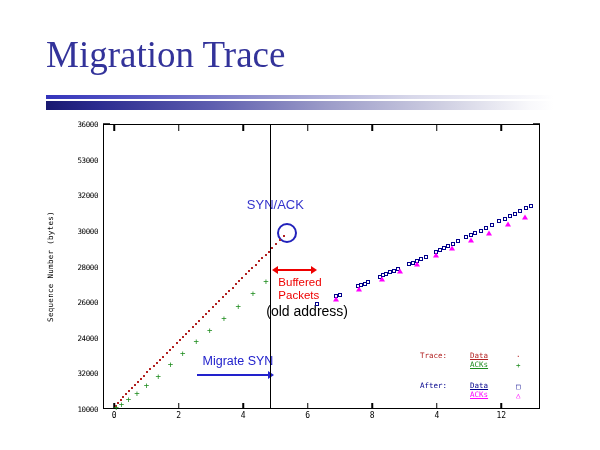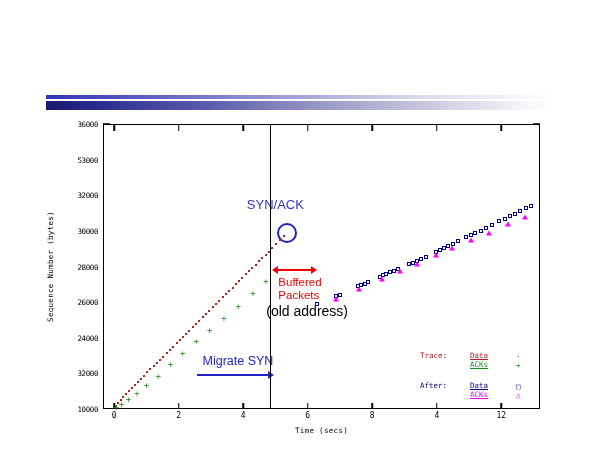--- a/index.html
+++ b/index.html
@@ -133,20 +133,21 @@
   .lrow .ser{position:absolute; left:50px;text-decoration:underline;}
   .lrow .mk{position:absolute; left:96px; top:1px;}
   .c-red{color:#b22222;} .c-grn{color:#1a8a1a;}
   .c-blu{color:#00008b;} .c-mag{color:#ff00ff;}
 </style>
 </head>
 <body>
 
 <div id="slide">
 
+  <div class="slide-title">Migration Trace</div>
   <div class="rule-thin"></div>
   <div class="rule-thick"></div>
 
   <div id="chart">
 
     <div class="ytick-col" id="ytick-col">
         <div class="ytick" style="top: 285px;">10000</div>
         <div class="ytick" style="top: 249.375px;">32000</div>
         <div class="ytick" style="top: 213.75px;">24000</div>
         <div class="ytick" style="top: 178.125px;">26000</div>
@@ -187,21 +188,20 @@
         <div class="xtick-mark" style="left: 269.295px; top: -284px;"></div>
         <div class="xtick" style="left: 333.797px;">4</div>
         <div class="xtick-mark" style="left: 333.797px; top: -6px;"></div>
         <div class="xtick-mark" style="left: 333.797px; top: -284px;"></div>
         <div class="xtick" style="left: 398.299px;">12</div>
         <div class="xtick-mark" style="left: 398.299px; top: -6px;"></div>
         <div class="xtick-mark" style="left: 398.299px; top: -284px;"></div>
       </div>
 
     <div class="ylabel">Sequence Number (bytes)</div>
-    <div class="xlabel">Time (secs)</div>
 
     <div class="legend">
       <div class="lrow">
         <span class="lbl c-red">Trace:</span>
         <span class="ser c-red">Data</span>
         <span class="mk c-red">·</span>
       </div>
       <div class="lrow">
         <span class="ser c-grn">ACKs</span>
         <span class="mk c-grn">+</span>

